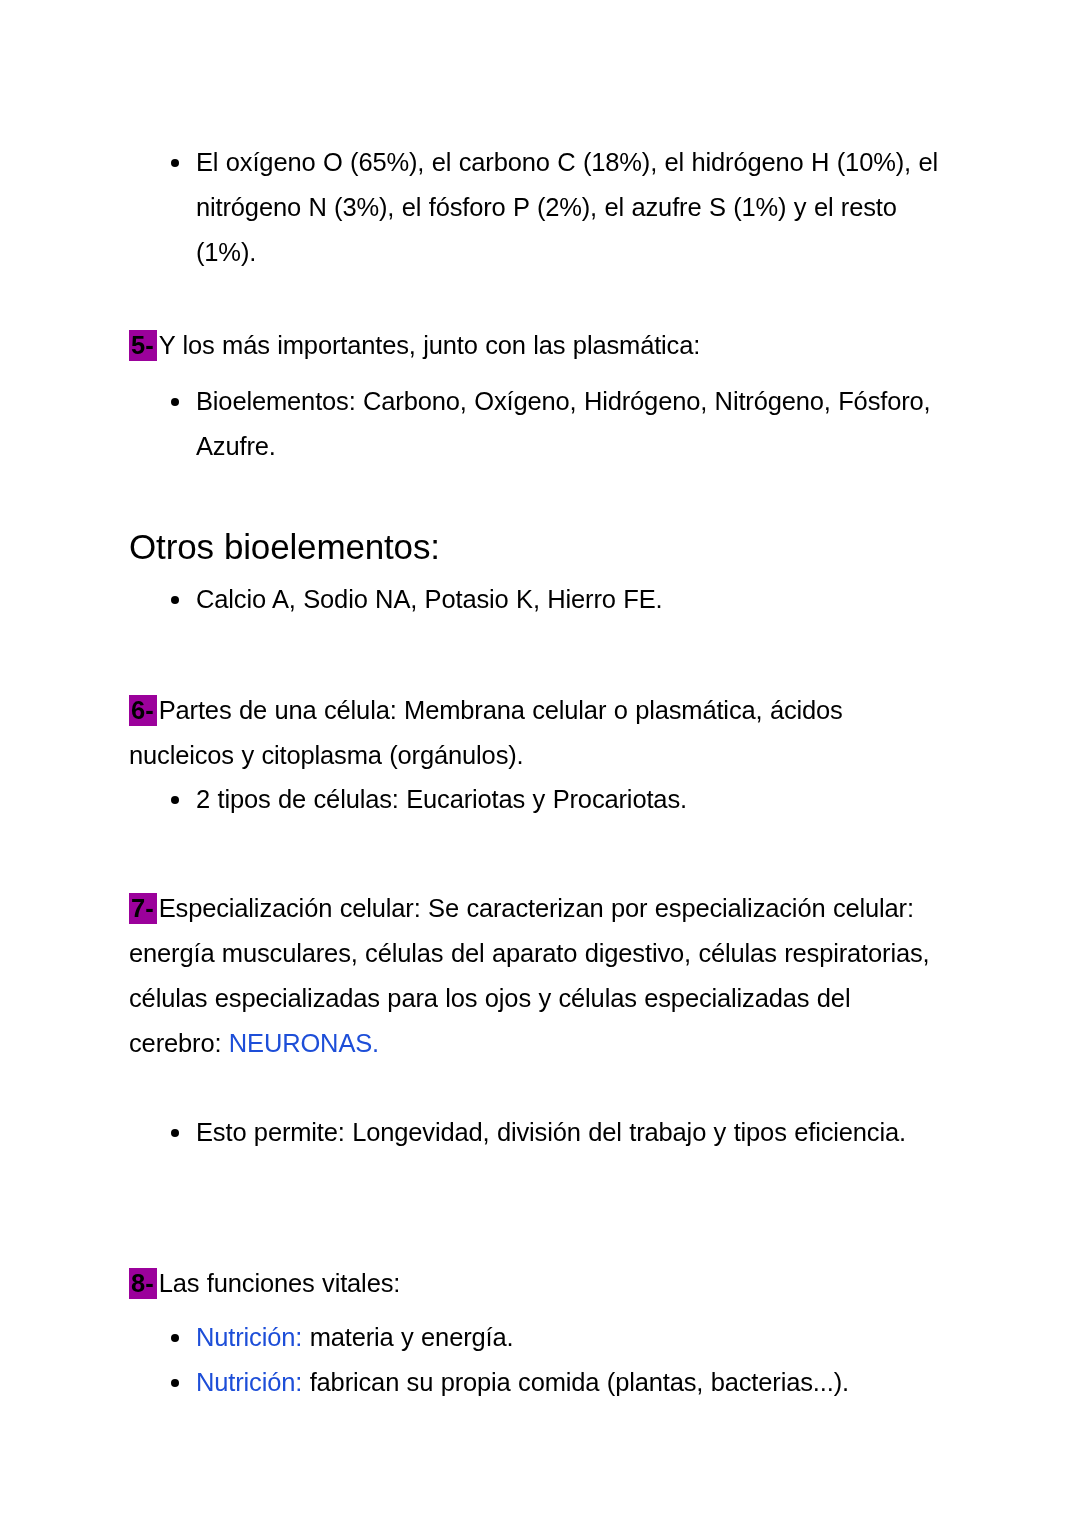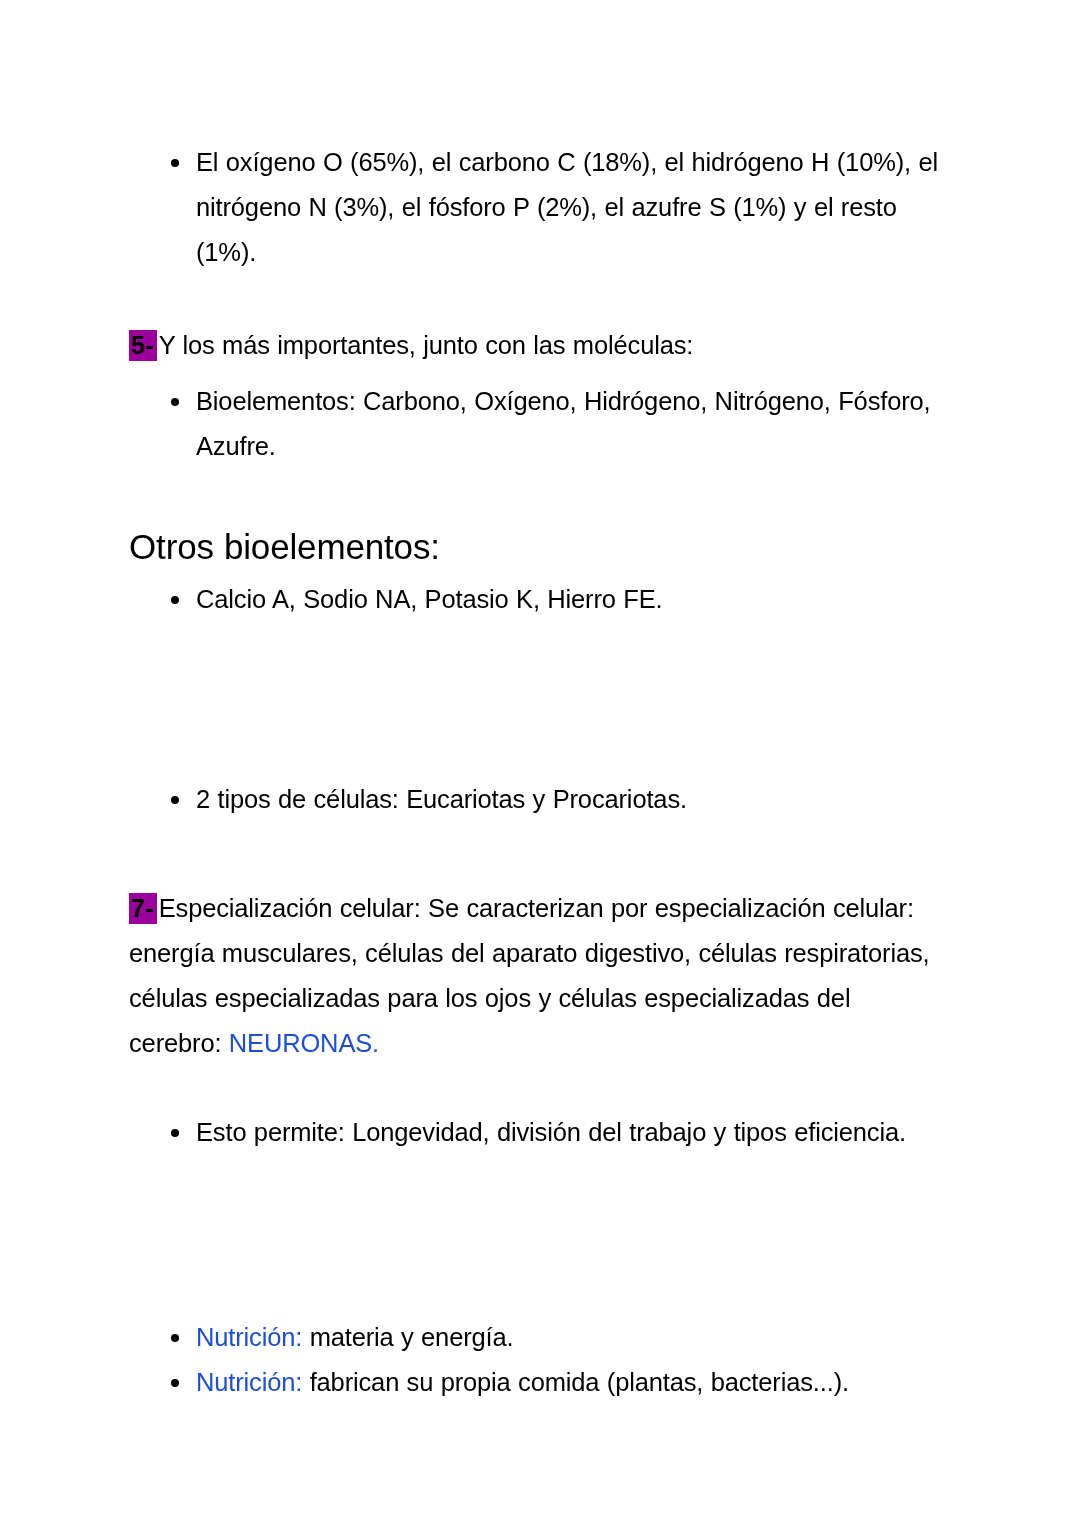--- a/index.html
+++ b/index.html
@@ -92,54 +92,60 @@
 
 <div class="page">
 
   <div class="block lvl1" style="top:128px;">
     <ul class="bl">
       <li>El oxígeno O (65%), el carbono C (18%), el hidrógeno H (10%), el nitrógeno N (3%), el fósforo P (2%), el azufre S (1%) y el resto (1%).</li>
     </ul>
   </div>
 
   <div class="block numline" style="top:311px;">
-    <span class="hl">5-</span><span>Y los más importantes, junto con las moléculas:</span>
+    <span class="hl">5-</span><span>Y los más importantes, junto con las plasmática:</span>
   </div>
 
   <div class="block lvl1" style="top:367px;">
     <ul class="bl">
       <li>Bioelementos: Carbono, Oxígeno, Hidrógeno, Nitrógeno, Fósforo, Azufre.</li>
     </ul>
   </div>
 
   <div class="block para" style="top:512px;">Otros bioelementos:</div>
 
   <div class="block lvl1" style="top:565px;">
     <ul class="bl">
       <li>Calcio A, Sodio NA, Potasio K, Hierro FE.</li>
     </ul>
   </div>
 
+  <div class="block numline" style="top:676px;">
+    <span class="hl">6-</span><span>Partes de una célula: Membrana celular o plasmática, ácidos nucleicos y citoplasma (orgánulos).</span>
+  </div>
 
   <div class="block lvl1" style="top:765px;">
     <ul class="bl">
       <li>2 tipos de células: Eucariotas y Procariotas.</li>
     </ul>
   </div>
 
   <div class="block numline" style="top:874px;">
     <span class="hl">7-</span><span>Especialización celular: Se caracterizan por especialización celular: energía musculares, células del aparato digestivo, células respiratorias, células especializadas para los ojos y células especializadas del cerebro: </span><span class="accent">NEURONAS.</span>
   </div>
 
   <div class="block lvl1" style="top:1098px;">
     <ul class="bl">
       <li>Esto permite: Longevidad, división del trabajo y tipos eficiencia.</li>
     </ul>
   </div>
 
+  <div class="block numline" style="top:1249px;">
+    <span class="hl">8-</span><span>Las funciones vitales:</span>
+  </div>
 
   <div class="block lvl1 tight" style="top:1303px;">
     <ul class="bl">
       <li>
         <span class="accent">Nutrición:</span><span> materia y energía.</span>
       </li>
       <li>
         <span class="accent">Nutrición:</span><span> fabrican su propia comida (plantas, bacterias...).</span>
       </li>
     </ul>

